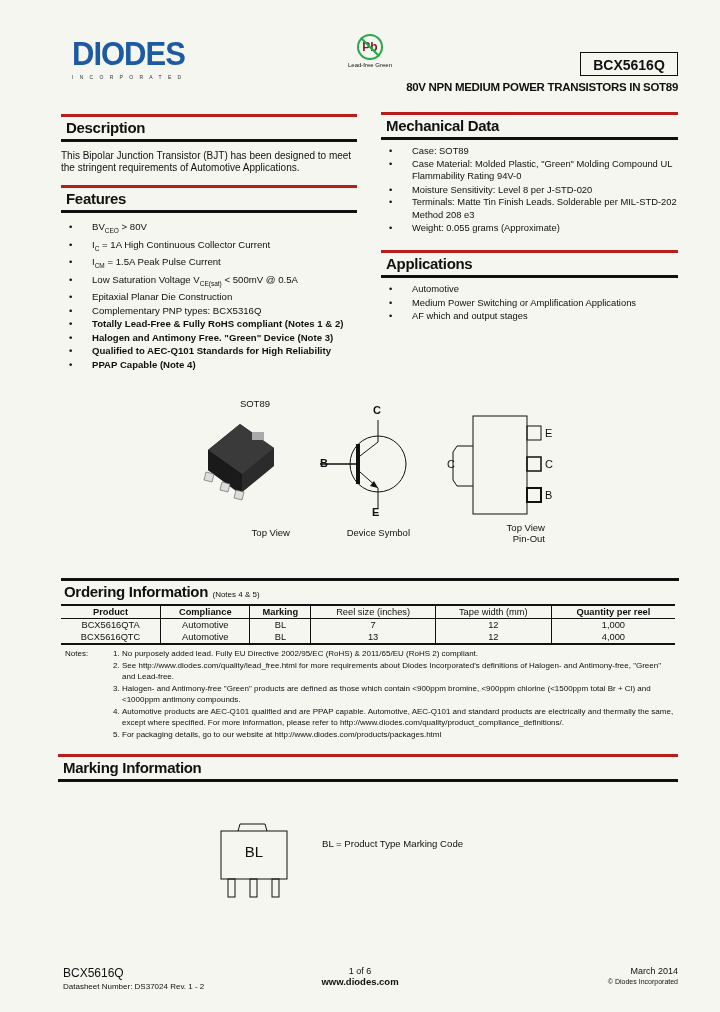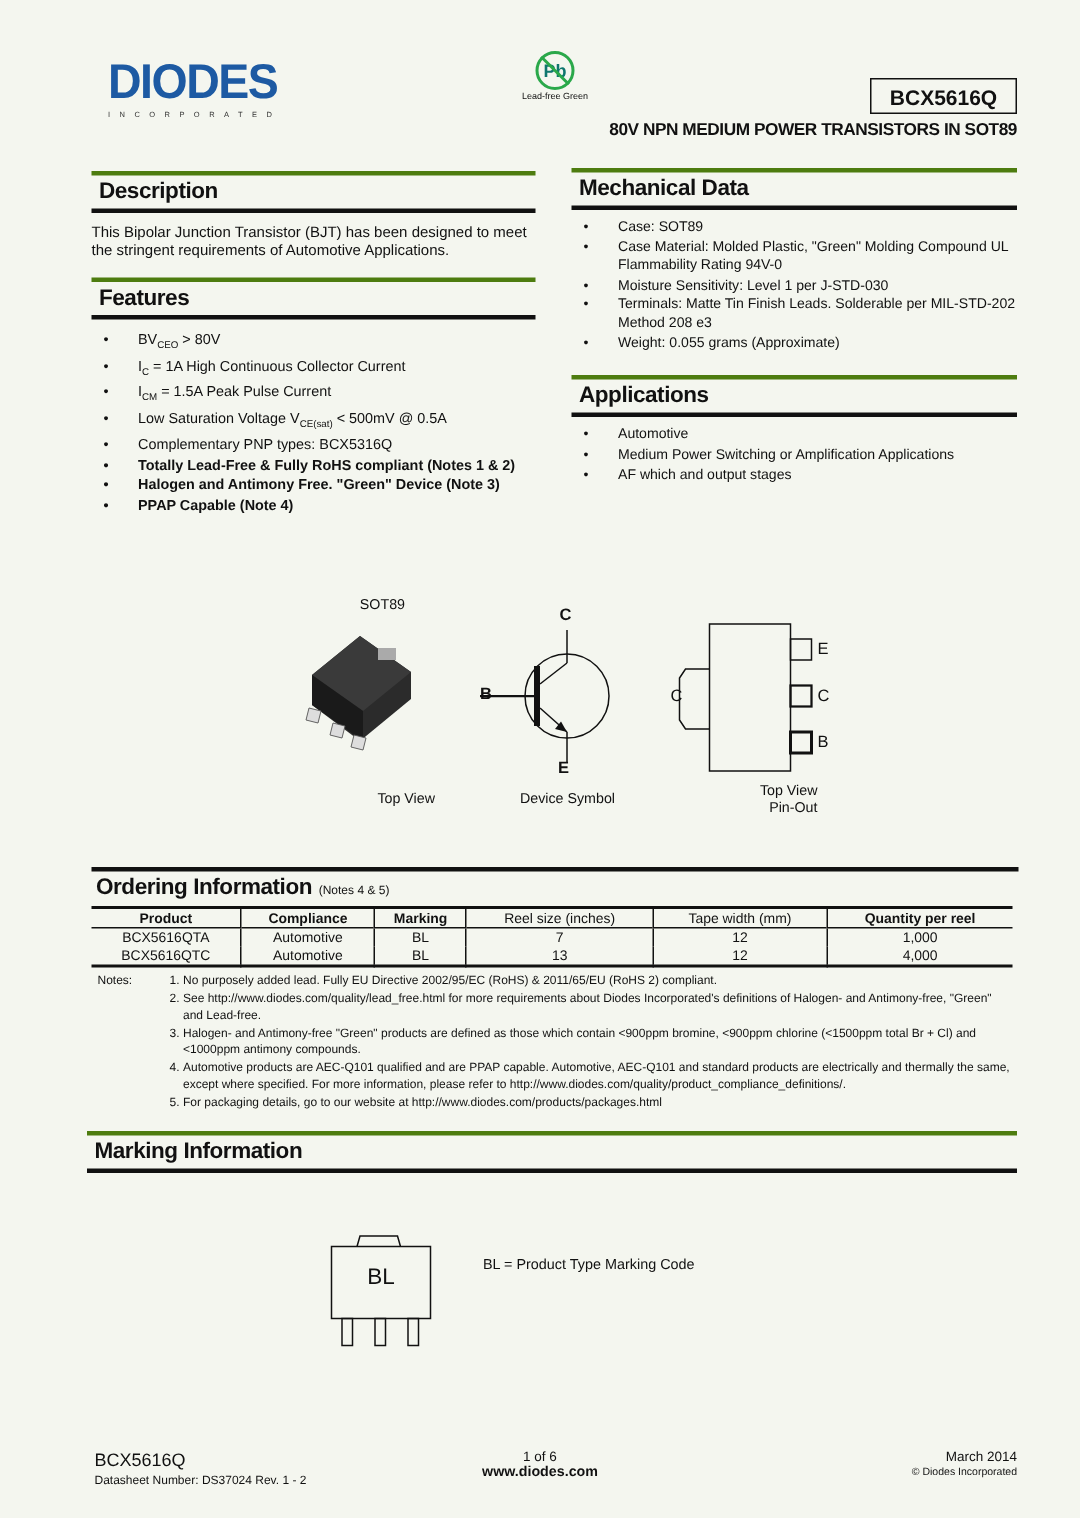--- a/index.html
+++ b/index.html
@@ -3,26 +3,26 @@
 <meta charset="utf-8">
 <style>
   html,body{margin:0;padding:0;}
   body{width:720px;height:1012px;background:#f4f6ef;position:relative;overflow:hidden;
        font-family:"Liberation Sans",sans-serif;color:#111;}
   .abs{position:absolute;}
   .logo{left:72px;top:40px;width:130px;height:40px;}
   .logo-word{font-family:"Liberation Sans",sans-serif;font-weight:bold;font-size:31px;color:#1d5aa3;letter-spacing:-1px;line-height:30px;transform:scaleY(1.05);}
   .logo-sub{font-size:5px;letter-spacing:6.3px;color:#333;margin-top:4px;}
   .pb{left:340px;top:34px;width:60px;height:40px;text-align:center;}
-  .pb-circle{width:22px;height:22px;border:2px solid #2aa84a;border-radius:50%;margin:0 auto;position:relative;font-size:12px;font-weight:bold;line-height:22px;color:#0f766e;}
+  .pb-circle{width:22px;height:22px;border:2px solid #2aa84a;border-radius:50%;margin:0 auto;position:relative;font-size:12px;font-weight:bold;line-height:22px;color:#7f1d1d;}
   .pb-circle::after{content:"";position:absolute;left:10px;top:-2px;width:2px;height:26px;background:#2aa84a;transform:rotate(-45deg);}
   .pb-label{font-size:6px;margin-top:2px;}
   .partbox{left:580px;top:52px;width:98px;height:24px;border:1.5px solid #111;font-weight:bold;font-size:14px;text-align:center;line-height:24px;box-sizing:border-box;}
   .subtitle{left:386px;top:81px;width:292px;text-align:right;font-weight:bold;font-size:11.5px;letter-spacing:-0.3px;}
-  .sec{border-top:3px solid #4d7c0f;border-bottom:3px solid #111;padding:2px 4px 3px 5px;font-weight:bold;font-size:15px;line-height:17px;letter-spacing:-0.3px;}
+  .sec{border-top:3px solid #b91c1c;border-bottom:3px solid #111;padding:2px 4px 3px 5px;font-weight:bold;font-size:15px;line-height:17px;letter-spacing:-0.3px;}
   .para{font-size:10px;line-height:12px;}
   ul.b{list-style:none;margin:0;padding:0;font-size:9.6px;}
   ul.b li{position:relative;padding-left:31px;line-height:13.6px;}
   ul.b li::before{content:"•";position:absolute;left:8px;top:0;}
   ul.b li.bold{font-weight:bold;}
   table.ord{border-collapse:collapse;font-size:9.3px;width:614px;}
   table.ord th, table.ord td{padding:0;height:12px;line-height:12px;text-align:center;border-left:1px solid #111;}
   table.ord th:first-child, table.ord td:first-child{border-left:none;}
   table.ord thead tr{border-bottom:1px solid #111;}
   table.ord{border-top:2px solid #111;border-bottom:2px solid #111;}
@@ -57,33 +57,35 @@
   <div class="para" style="margin-top:8px;">This Bipolar Junction Transistor (BJT) has been designed to meet the stringent requirements of Automotive Applications.</div>
 </div>
 
 <div class="abs" style="left:61px;top:185px;width:296px;">
   <div class="sec">Features</div>
   <ul class="b" style="margin-top:7px;">
     <li><span>BV</span><sub style="font-size:6.5px;">CEO</sub><span> &gt; 80V</span></li>
     <li><span>I</span><sub style="font-size:6.5px;">C</sub><span> = 1A High Continuous Collector Current</span></li>
     <li><span>I</span><sub style="font-size:6.5px;">CM</sub><span> = 1.5A Peak Pulse Current</span></li>
     <li><span>Low Saturation Voltage V</span><sub style="font-size:6.5px;">CE(sat)</sub><span> &lt; 500mV @ 0.5A</span></li>
+    <li>Epitaxial Planar Die Construction</li>
     <li>Complementary PNP types: BCX5316Q</li>
     <li class="bold">Totally Lead-Free &amp; Fully RoHS compliant (Notes 1 &amp; 2)</li>
     <li class="bold">Halogen and Antimony Free. "Green" Device (Note 3)</li>
+    <li class="bold">Qualified to AEC-Q101 Standards for High Reliability</li>
     <li class="bold">PPAP Capable (Note 4)</li>
   </ul>
 </div>
 
 <div class="abs" style="left:381px;top:112px;width:297px;">
   <div class="sec">Mechanical Data</div>
   <ul class="b" style="margin-top:4px;font-size:9.4px;">
     <li>Case: SOT89</li>
     <li style="line-height:12.5px;">Case Material: Molded Plastic, "Green" Molding Compound UL Flammability Rating 94V-0</li>
-    <li>Moisture Sensitivity: Level 1 per J-STD-030</li>
+    <li>Moisture Sensitivity: Level 8 per J-STD-020</li>
     <li style="line-height:12.5px;">Terminals: Matte Tin Finish Leads. Solderable per MIL-STD-202 Method 208 e3</li>
     <li>Weight: 0.055 grams (Approximate)</li>
   </ul>
 </div>
 
 <div class="abs" style="left:381px;top:250px;width:297px;">
   <div class="sec">Applications</div>
   <ul class="b" style="margin-top:4px;font-size:9.4px;">
     <li>Automotive</li>
     <li>Medium Power Switching or Amplification Applications</li>

